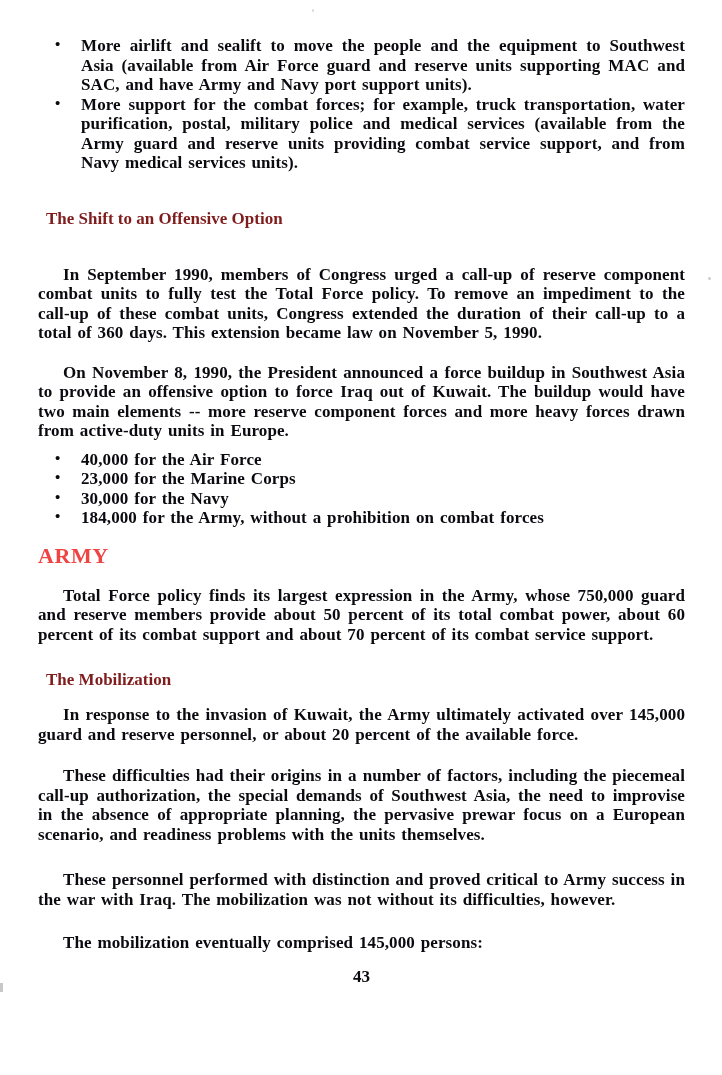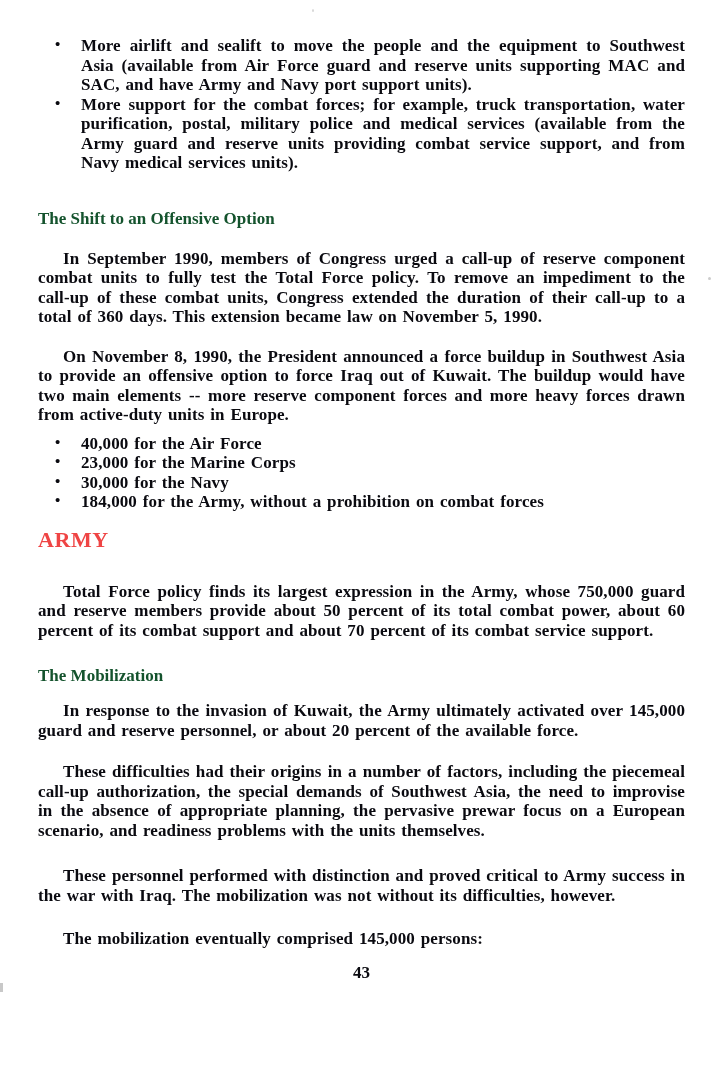--- a/index.html
+++ b/index.html
@@ -39,24 +39,24 @@
     position: relative;
     padding-left: 43px;
   }
   ul.doc-bullets li .marker {
     position: absolute;
     left: 17px;
     top: -1px;
     font-size: 15px;
   }
   h2.heading-green {
-    color: #14532d;
+    color: #7f1d1d;
     font-size: 17px;
     line-height: 20px;
-    margin: 0;
+    margin: 8px;
     font-weight: 700;
   }
   h1.heading-red {
     color: #ef4444;
     font-size: 22px;
     line-height: 24px;
     letter-spacing: 0.6px;
     margin: 0;
     font-weight: 700;
   }
@@ -89,21 +89,21 @@
       <span>More airlift and sealift to move the people and the equipment to Southwest Asia (available from Air Force guard and reserve units supporting MAC and SAC, and have Army and Navy port support units).</span>
     </li>
     <li>
       <span class="marker">•</span>
       <span>More support for the combat forces; for example, truck transportation, water purification, postal, military police and medical services (available from the Army guard and reserve units providing combat service support, and from Navy medical services units).</span>
     </li>
   </ul>
 
   <h2 class="heading-green" style="margin-top:36px">The Shift to an Offensive Option</h2>
 
-  <p class="body-para body-text" style="margin-top:20px">In September 1990, members of Congress urged a call-up of reserve component combat units to fully test the Total Force policy. To remove an impediment to the call-up of these combat units, Congress extended the duration of their call-up to a total of 360 days. This extension became law on November 5, 1990.</p>
+  <p class="body-para body-text" style="margin-top:36px">In September 1990, members of Congress urged a call-up of reserve component combat units to fully test the Total Force policy. To remove an impediment to the call-up of these combat units, Congress extended the duration of their call-up to a total of 360 days. This extension became law on November 5, 1990.</p>
 
   <p class="body-para body-text" style="margin-top:20px">On November 8, 1990, the President announced a force buildup in Southwest Asia to provide an offensive option to force Iraq out of Kuwait. The buildup would have two main elements -- more reserve component forces and more heavy forces drawn from active-duty units in Europe.</p>
 
 
   <ul class="doc-bullets body-text" style="margin-top:9px">
     <li>
       <span class="marker">•</span>
       <span>40,000 for the Air Force</span>
     </li>
     <li>
@@ -116,21 +116,21 @@
     </li>
     <li>
       <span class="marker">•</span>
       <span>184,000 for the Army, without a prohibition on combat forces</span>
     </li>
   </ul>
 
 
   <h1 class="heading-red" style="margin-top:16px">ARMY</h1>
 
-  <p class="body-para body-text" style="margin-top:30px">Total Force policy finds its largest expression in the Army, whose 750,000 guard and reserve members provide about 50 percent of its total combat power, about 60 percent of its combat support and about 70 percent of its combat service support.</p>
+  <p class="body-para body-text" style="margin-top:18px">Total Force policy finds its largest expression in the Army, whose 750,000 guard and reserve members provide about 50 percent of its total combat power, about 60 percent of its combat support and about 70 percent of its combat service support.</p>
 
   <h2 class="heading-green" style="margin-top:26px">The Mobilization</h2>
 
   <p class="body-para body-text" style="margin-top:15px">In response to the invasion of Kuwait, the Army ultimately activated over 145,000 guard and reserve personnel, or about 20 percent of the available force.</p>
 
   <p class="body-para body-text" style="margin-top:22px">These difficulties had their origins in a number of factors, including the piecemeal call-up authorization, the special demands of Southwest Asia, the need to improvise in the absence of appropriate planning, the pervasive prewar focus on a European scenario, and readiness problems with the units themselves.</p>
 
   <p class="body-para body-text" style="margin-top:26px">These personnel performed with distinction and proved critical to Army success in the war with Iraq. The mobilization was not without its difficulties, however.</p>
 
   <p class="body-para body-text" style="margin-top:24px">The mobilization eventually comprised 145,000 persons:</p>

